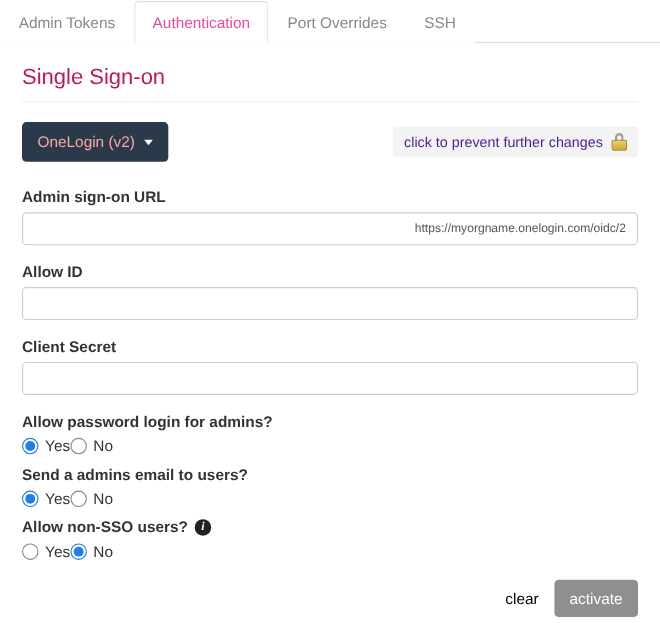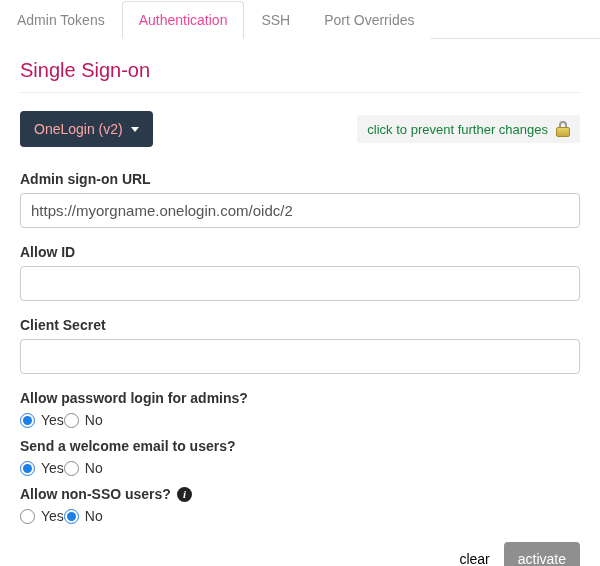--- a/index.html
+++ b/index.html
@@ -71,21 +71,21 @@
     }
     .lock-box {
       background: #f3f3f3;
       border-radius: 3px;
       padding: 6px 10px;
       display: inline-flex;
       align-items: center;
       gap: 8px;
       font-size: 13px;
     }
-    .lock-text { color: #15803d; }
+    .lock-text { color: #4c1d95; }
     .lock-icon {
       width: 14px; height: 16px;
       position: relative;
     }
     .lock-icon .body {
       position: absolute; bottom: 0; left: 0;
       width: 14px; height: 10px;
       background: linear-gradient(#e8d46a, #c9a83a);
       border: 1px solid #a88a2a;
       border-radius: 2px;
@@ -103,23 +103,24 @@
       font-weight: 700;
       font-size: 14px;
       color: #333;
       margin-bottom: 6px;
     }
     .text-input {
       width: 100%;
       border: 1px solid #ccc;
       border-radius: 4px;
       padding: 8px 10px;
-      font-size: 15px;
+      font-size: 11px;
       color: #555;
       background: #fff;
+      text-align: right;
     }
     .question {
       font-weight: 700;
       font-size: 14px;
       color: #333;
       margin-bottom: 6px;
       margin-top: 10px;
       display: flex;
       align-items: center;
       gap: 6px;
@@ -193,22 +194,22 @@
       font-size: 14px;
       cursor: pointer;
     }
   </style>
 </head>
 <body>
 
 <div class="tabs">
   <div class="tab">Admin Tokens</div>
   <div class="tab active">Authentication</div>
+  <div class="tab">Port Overrides</div>
   <div class="tab">SSH</div>
-  <div class="tab">Port Overrides</div>
 </div>
 
 <div class="content">
   <h2 class="section-title">Single Sign-on</h2>
 
   <div class="toprow">
     <button class="dropdown-btn">
       <span>OneLogin (v2)</span>
       <span class="caret"></span>
     </button>
@@ -244,21 +245,21 @@
       <input type="radio" class="radio" name="q1" checked="" style="">
       <span>Yes</span>
     </label>
     <label class="radio-opt">
       <input type="radio" class="radio" name="q1" style="">
       <span>No</span>
     </label>
   </div>
 
   <div class="question">
-    <span>Send a welcome email to users?</span>
+    <span>Send a admins email to users?</span>
   </div>
   <div class="radio-row">
     <label class="radio-opt">
       <input type="radio" class="radio" name="q2" checked="" style="">
       <span>Yes</span>
     </label>
     <label class="radio-opt">
       <input type="radio" class="radio" name="q2" style="">
       <span>No</span>
     </label>

